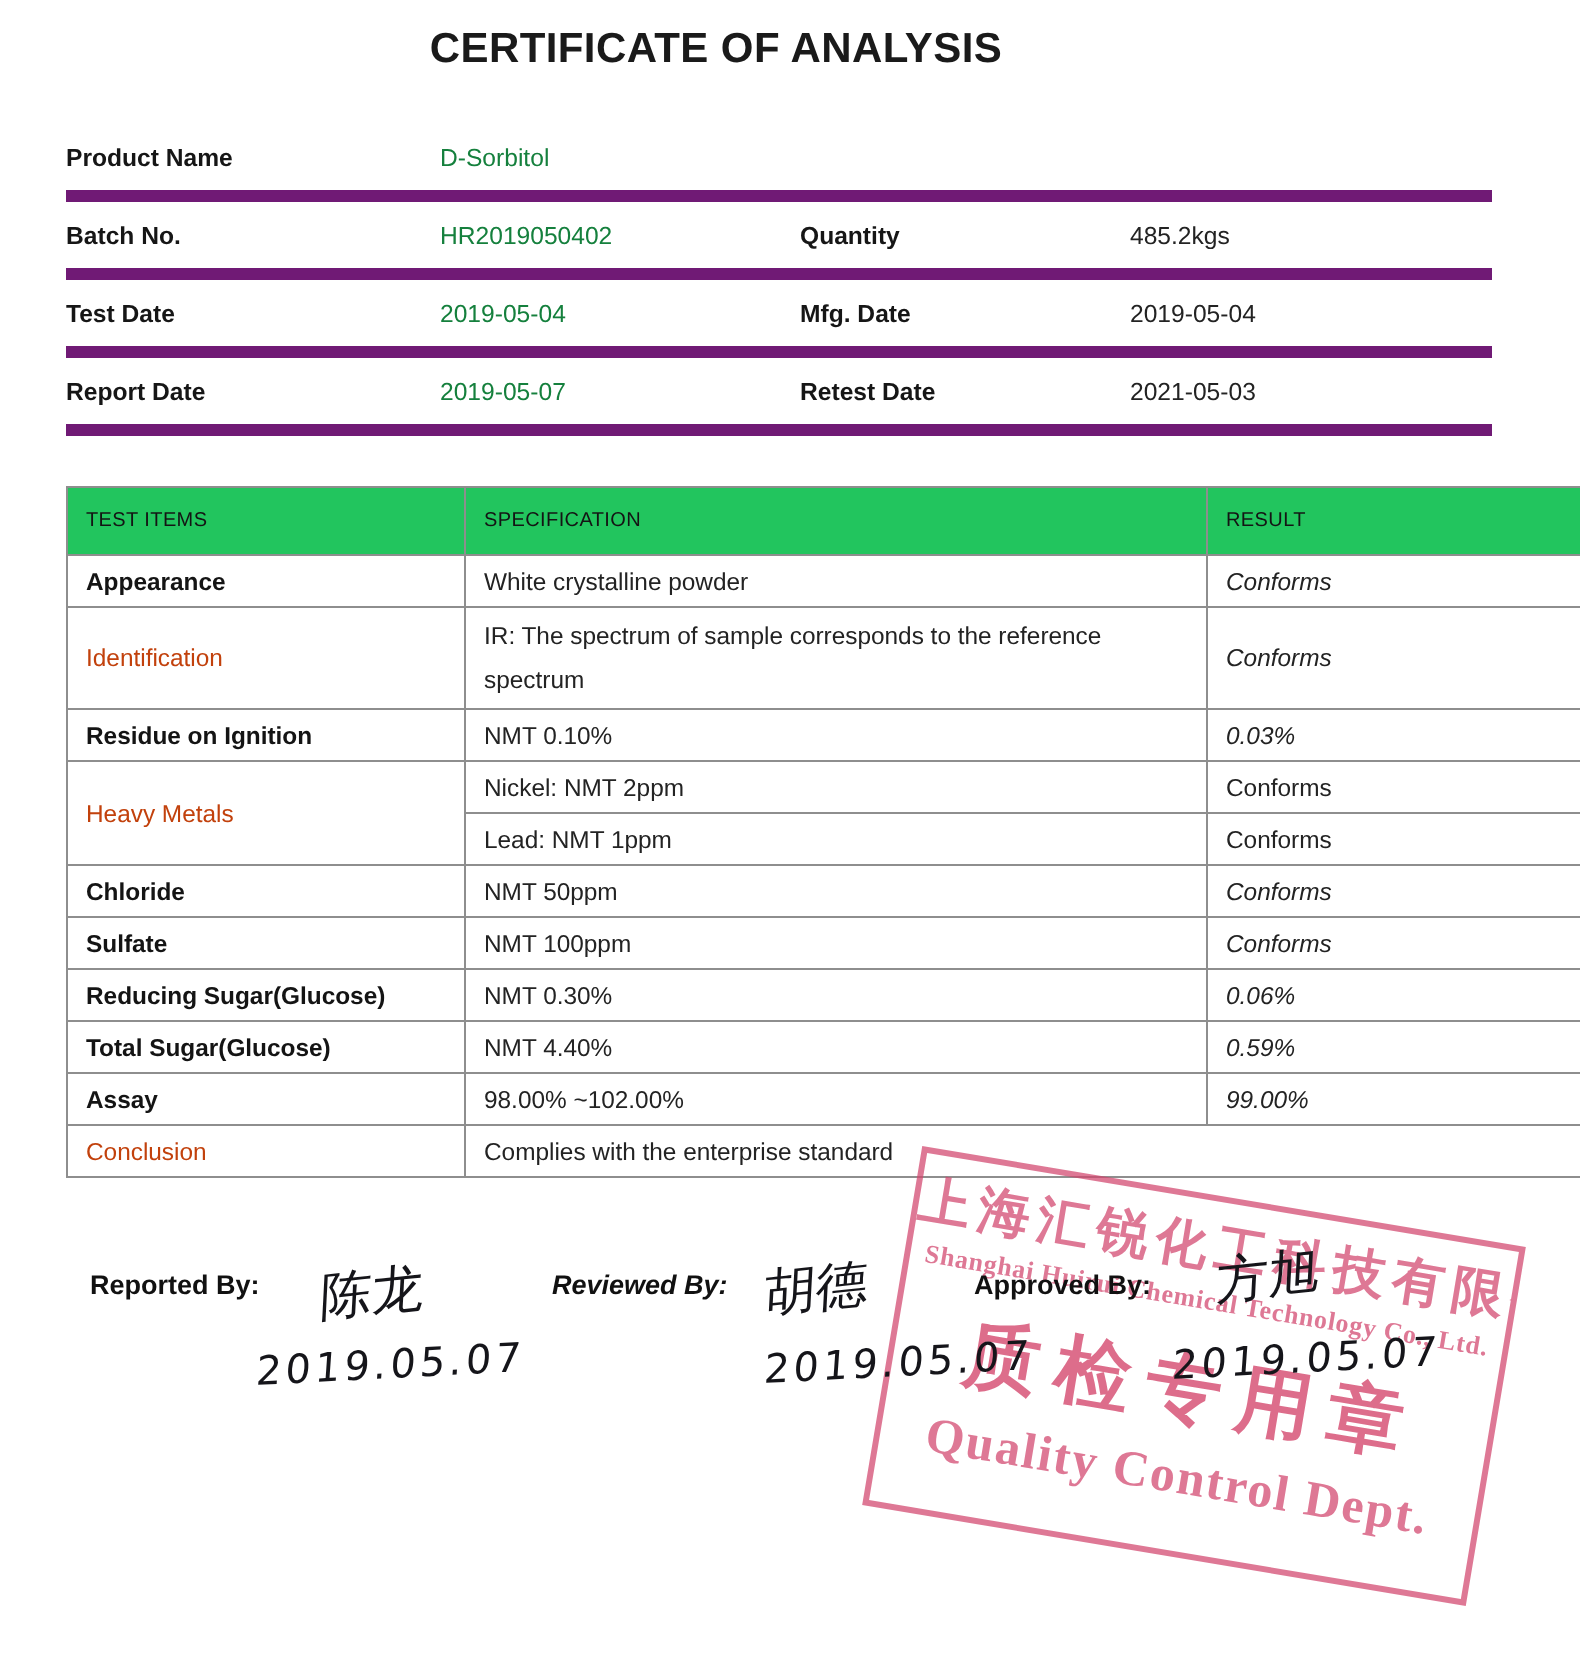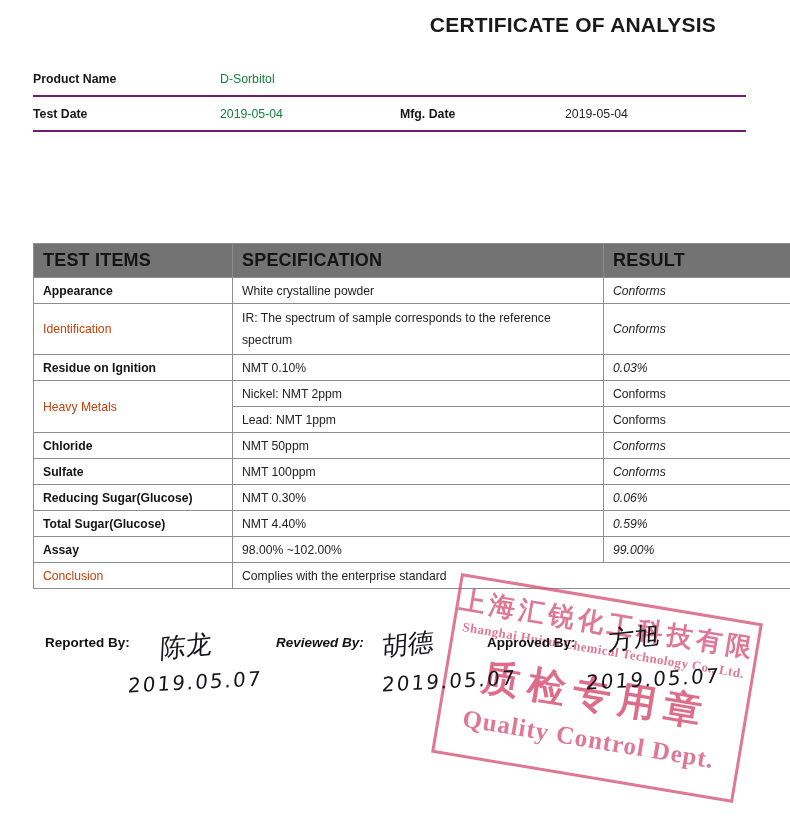--- a/index.html
+++ b/index.html
@@ -15,37 +15,37 @@
     color: #1d1d1d;
     overflow: hidden;
   }
 
   
   .doc-title {
     position: absolute;
     top: 13px;
     left: 0;
     width: 716px;
-    text-align: right;
+    text-align: center;
     font-size: 21px;
     font-weight: bold;
     letter-spacing: 0.2px;
     color: #1a1a1a;
   }
 
   
   .info-table {
     position: absolute;
     top: 62px;
     left: 33px;
     width: 713px;
     border-collapse: collapse;
   }
   .info-table td {
-    border-bottom: 2px solid #701a75;
+    border-bottom: 6px solid #701a75;
     padding: 0;
     height: 33px;
     vertical-align: middle;
     font-size: 12.3px;
   }
   .info-table tr:first-child td { border-top: none; }
   .info-lbl {
     width: 187px;
     font-weight: bold;
     color: #161616;
@@ -74,24 +74,24 @@
   }
   .res-table th, .res-table td {
     border: 1px solid #8e8e8e;
     padding: 0 9px;
     font-size: 12.2px;
     vertical-align: middle;
     text-align: left;
     font-weight: normal;
   }
   .res-table thead th {
-    background: #737373;
-    font-weight: bold;
+    background: #22c55e;
+    font-weight: normal;
     height: 33px;
-    font-size: 18px;
+    font-size: 10px;
     letter-spacing: 0.2px;
     color: #141414;
   }
   .col-item   { width: 180px; }
   .col-spec   { width: 352px; }
   .col-result { width: 181px; }
 
   .res-table td.item {
     font-weight: bold;
     color: #141414;
@@ -213,24 +213,36 @@
 
 <table class="info-table">
   <tbody>
     <tr>
       <td class="info-lbl">Product Name</td>
       <td class="info-val">D-Sorbitol</td>
       <td class="info-lbl2"></td>
       <td class="info-val2"></td>
     </tr>
     <tr>
+      <td class="info-lbl">Batch No.</td>
+      <td class="info-val">HR2019050402</td>
+      <td class="info-lbl2">Quantity</td>
+      <td class="info-val2">485.2kgs</td>
+    </tr>
+    <tr>
       <td class="info-lbl">Test Date</td>
       <td class="info-val">2019-05-04</td>
       <td class="info-lbl2">Mfg. Date</td>
       <td class="info-val2">2019-05-04</td>
+    </tr>
+    <tr>
+      <td class="info-lbl">Report Date</td>
+      <td class="info-val">2019-05-07</td>
+      <td class="info-lbl2">Retest Date</td>
+      <td class="info-val2">2021-05-03</td>
     </tr>
   </tbody>
 </table>
 
 <table class="res-table">
   <thead>
     <tr>
       <th class="col-item">TEST ITEMS</th>
       <th class="col-spec">SPECIFICATION</th>
       <th class="col-result">RESULT</th>

